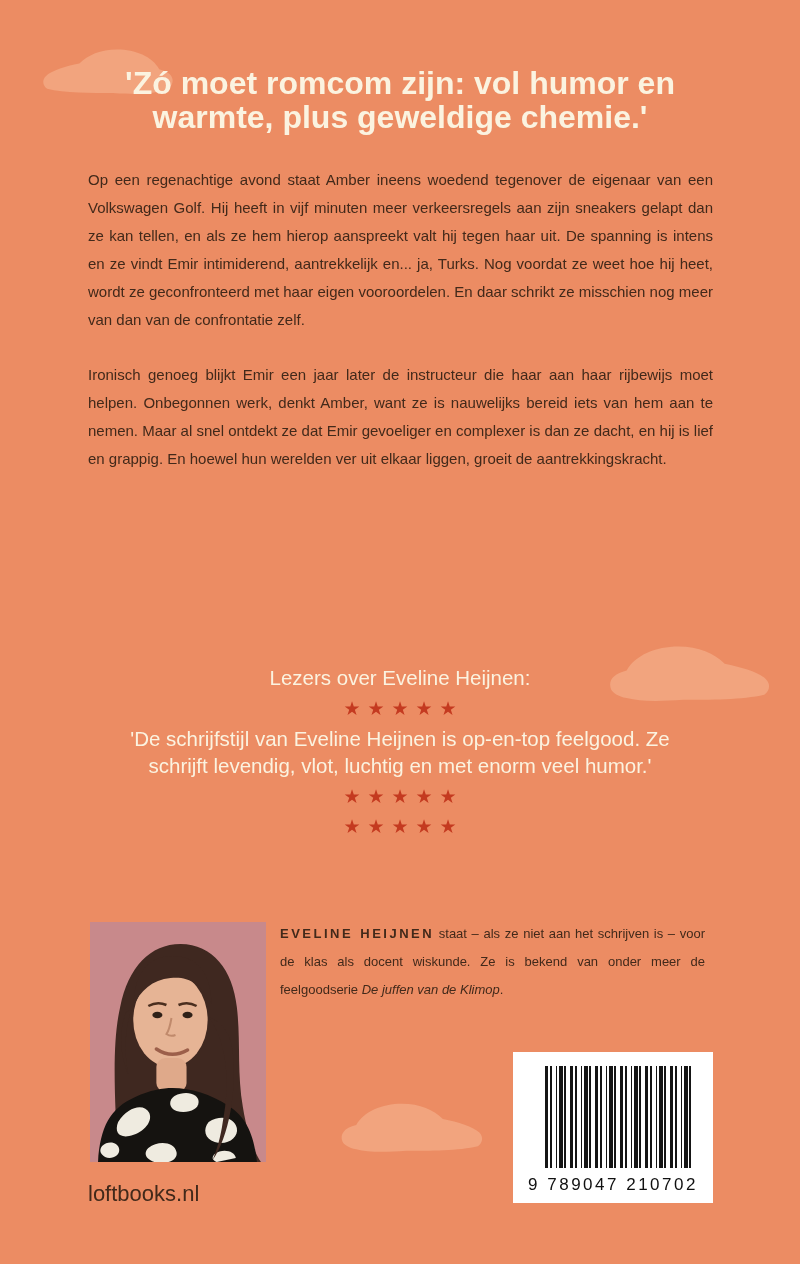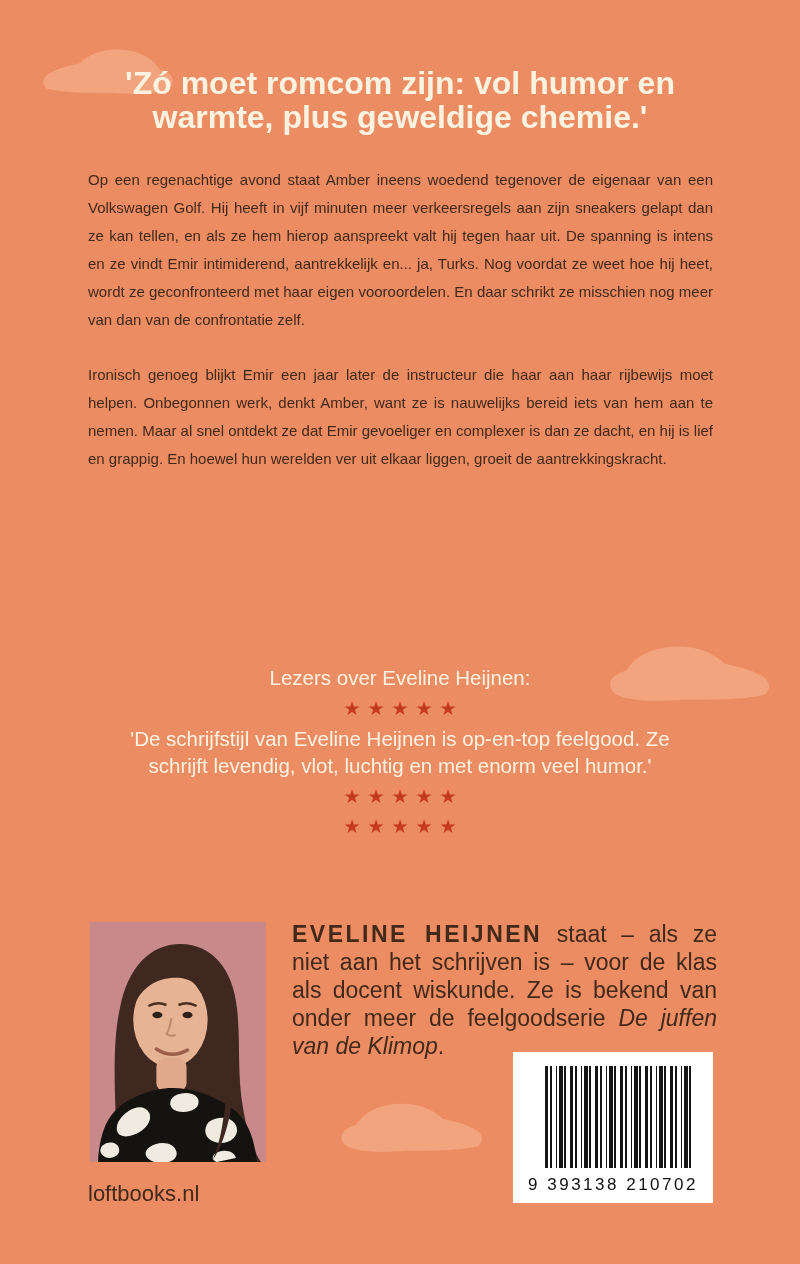--- a/index.html
+++ b/index.html
@@ -50,23 +50,23 @@
   .review { max-width:580px; margin:4px auto; }
 
   .author-photo {
     position:absolute; left:90px; top:922px;
     width:176px; height:240px;
     overflow:hidden;
   }
   .author-photo svg { display:block; width:100%; height:100%; }
 
   .bio {
-    position:absolute; left:292px; top:920px; width:425px;
+    position:absolute; left:280px; top:920px; width:425px;
     margin:0;
-    font-size:23px; line-height:28px;
+    font-size:13px; line-height:28px;
     color:#42291A;
     text-align:justify;
   }
   .author-name { font-weight:700; letter-spacing:2.5px; }
   .series-title { font-style:italic; }
 
   .barcode {
     position:absolute; left:513px; top:1052px;
     width:200px; height:151px;
     background:#FFFFFF;
@@ -151,18 +151,18 @@
       <path fill="#EFEBE0" d="M124,232 C132,226 144,229 145,236 L126,240 C121,238 121,235 124,232 Z"></path>
       <path fill="#3F2820" d="M118,95 C136,120 140,160 132,200 C130,215 126,228 122,238 C138,215 146,170 142,130 C140,112 132,100 118,95 Z"></path>
       <path fill="#3F2820" d="M41,88 C34,110 34,132 38,152 C29,132 29,106 36,90 Z"></path>
     </svg>
   </div>
 
   <p class="bio"><span class="author-name">EVELINE HEIJNEN</span><span> staat – als ze niet aan het schrijven is – voor de klas als docent wiskunde. Ze is bekend van onder meer de feelgoodserie </span><span class="series-title">De juffen van de Klimop</span><span>.</span></p>
 
   <div class="barcode">
     <div class="barcode-bars"></div>
-    <div class="barcode-isbn">9 393138 210702</div>
+    <div class="barcode-isbn">9 789047 210702</div>
   </div>
 
   <div class="publisher">loftbooks.nl</div>
 
 </div>
 
 </body></html>

